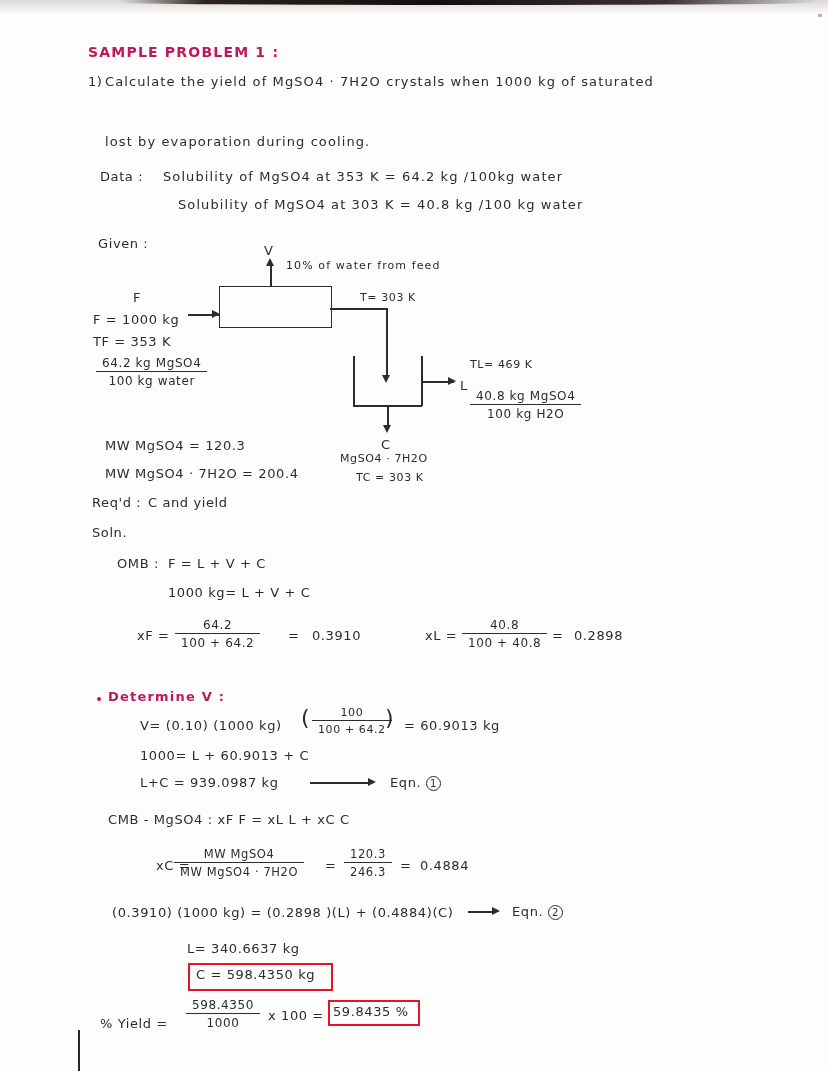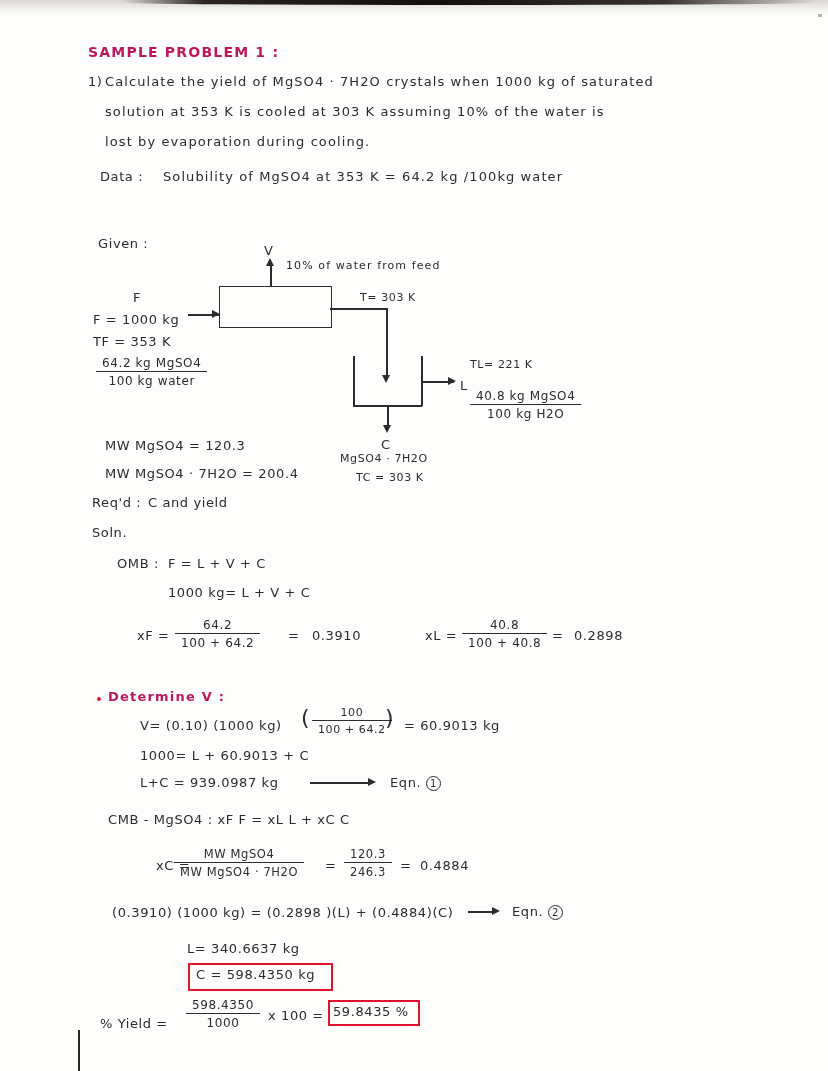--- a/index.html
+++ b/index.html
@@ -139,25 +139,25 @@
 
   <div class="scan-top-shadow"></div>
   <div class="scan-top-edge"></div>
   <div class="scan-right-tick"></div>
   <div class="scan-left-line"></div>
 
   <div class="hw ink-red" style="left:88px; top:44px; font-size:14px;">SAMPLE PROBLEM 1 :</div>
 
   <div class="hw" style="left:88px; top:74px;">1)</div>
   <div class="hw" style="left:105px; top:74px; letter-spacing:1.1px;">Calculate   the   yield   of   MgSO4 · 7H2O   crystals   when   1000 kg   of   saturated</div>
-  <div class="hw" style="left:105px; top:104px; letter-spacing:1.1px;">solution   at   353 K   is   cooled   at   303 K   assuming 10%   of   the   water   is</div>
   <div class="hw" style="left:105px; top:134px; letter-spacing:1.1px;">lost   by   evaporation   during   cooling.</div>
 
   <div class="hw" style="left:100px; top:169px;">Data :</div>
   <div class="hw" style="left:163px; top:169px; letter-spacing:1.1px;">Solubility   of   MgSO4   at   353 K =   64.2 kg /100kg   water</div>
+  <div class="hw" style="left:178px; top:197px; letter-spacing:1.1px;">Solubility   of   MgSO4   at   303 K   =   40.8  kg /100 kg   water</div>
 
   <div class="hw" style="left:98px; top:236px;">Given :</div>
 
   <div class="hw" style="left:133px; top:290px;">F</div>
   <div class="hw" style="left:93px; top:312px;">F = 1000  kg</div>
   <div class="hw" style="left:93px; top:334px;">TF =  353 K</div>
   <div class="frac" style="left:96px; top:356px;">
     <span class="num">64.2  kg   MgSO4</span>
     <span class="den">100  kg    water</span>
   </div>
@@ -180,21 +180,21 @@
   <div class="ln vln" style="left:353px; top:356px; height:50px;"></div>
   <div class="ln hln" style="left:353px; top:405px; width:69px;"></div>
   <div class="ln vln" style="left:421px; top:356px; height:50px;"></div>
 
   <div class="ln hln" style="left:421px; top:381px; width:33px;"></div>
   <div class="arrow-head ah-right" style="left:448px; top:377px;"></div>
 
   <div class="ln vln" style="left:387px; top:405px; height:23px;"></div>
   <div class="arrow-head ah-down" style="left:382.5px; top:425px;"></div>
 
-  <div class="hw sm" style="left:470px; top:358px;">TL= 221 K</div>
+  <div class="hw sm" style="left:470px; top:358px;">TL= 469 K</div>
   <div class="hw" style="left:460px; top:378px;">L</div>
   <div class="frac" style="left:470px; top:389px;">
     <span class="num">40.8  kg   MgSO4</span>
     <span class="den">100  kg  H2O</span>
   </div>
 
   <div class="hw" style="left:381px; top:437px;">C</div>
   <div class="hw sm" style="left:340px; top:452px;">MgSO4 · 7H2O</div>
   <div class="hw sm" style="left:356px; top:471px;">TC = 303 K</div>
 

